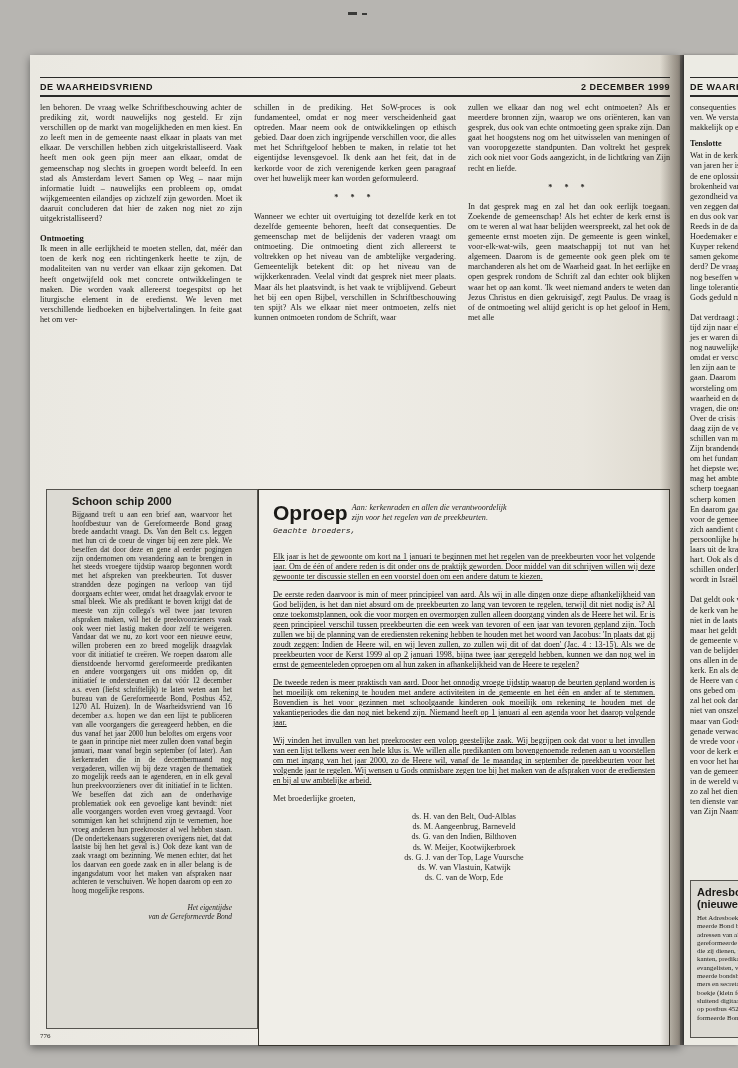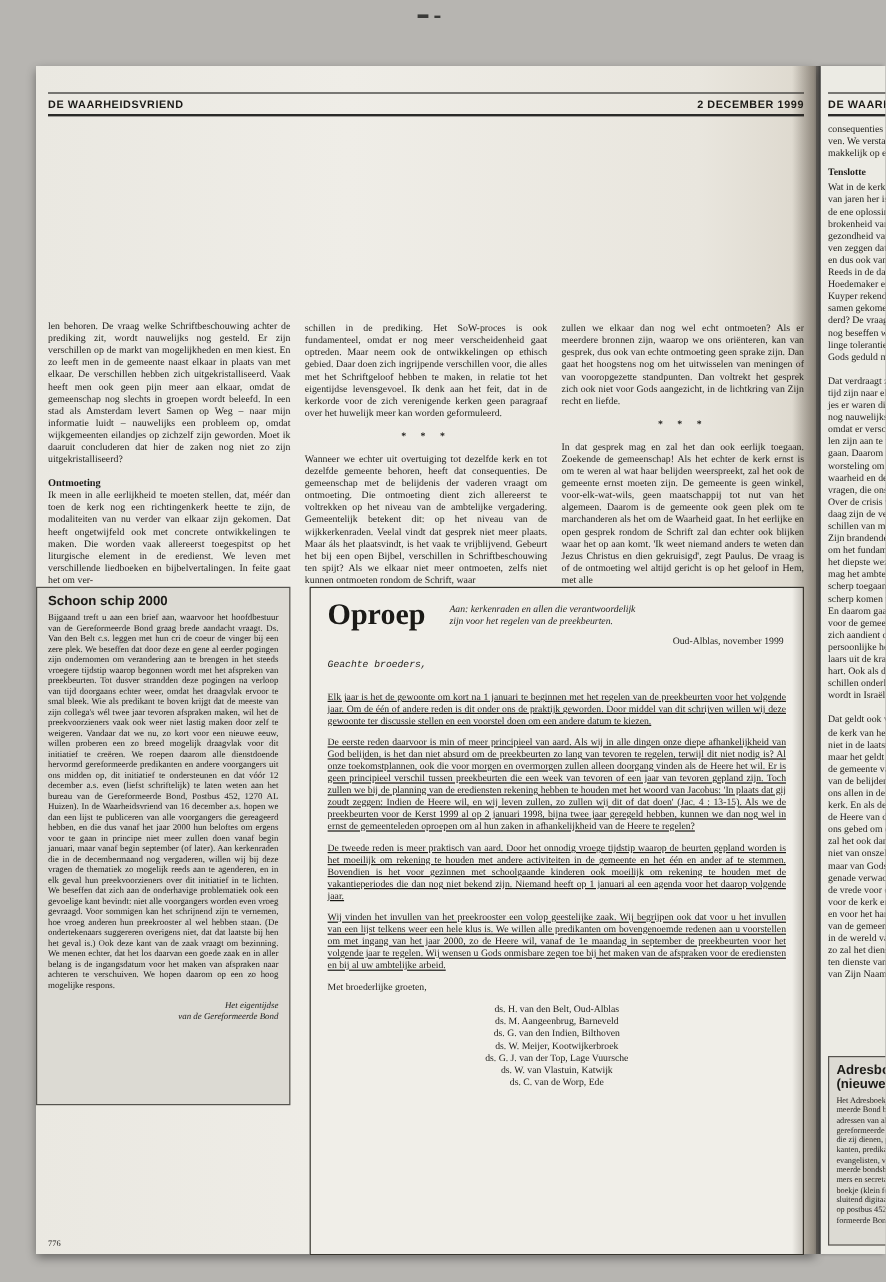--- a/index.html
+++ b/index.html
@@ -21,42 +21,42 @@
     pointer-events:none;
   }
   .masthead{
     position:absolute;left:10px;right:10px;top:22px;height:17px;
     border-top:1px solid #2a2a28;border-bottom:2px solid #2a2a28;
     display:flex;justify-content:space-between;align-items:center;
     font-family:"Liberation Sans", sans-serif;font-weight:bold;font-size:9px;letter-spacing:.5px;
   }
   .columns{
     position:absolute;left:10px;right:10px;top:48px;height:386px;
-    display:flex;gap:12px;overflow:hidden;align-items:flex-end;
+    display:flex;gap:12px;overflow:hidden;
   }
   .col{flex:1;font-size:8.2px;line-height:10.1px;text-align:justify;}
   .col p{margin:0;}
   .col-heading{font-family:"Liberation Serif",serif;font-weight:bold;font-size:8.6px;margin:9px 0 1px;text-align:left;}
   .sep{text-align:center;letter-spacing:5px;margin:9px 0;font-weight:bold;}
   .schoon{
-    position:absolute;left:0;top:434px;width:212px;height:432px;
+    position:absolute;left:16px;top:434px;width:212px;height:540px;
     background:#dcdad3;border:1px solid #55534e;box-sizing:border-box;
-    padding:7px 9px;overflow:hidden;
+    padding:7px 25px;overflow:hidden;
     font-size:7.4px;line-height:8.75px;text-align:justify;
   }
   .schoon-title{font-family:"Liberation Sans",sans-serif;font-weight:bold;font-size:11px;margin:0 0 5px;text-align:left;}
   .schoon-sig{text-align:right;font-style:italic;margin-top:7px;}
   .schoon-sig div{line-height:9px;}
   .oproep{
     position:absolute;left:228px;top:434px;width:412px;height:557px;
     background:#f0eee8;border:1px solid #38362f;box-sizing:border-box;
     padding:10px 14px;overflow:hidden;font-size:8.1px;line-height:10px;
   }
   .oproep-head{display:flex;align-items:flex-start;}
-  .oproep-title{font-family:Liberation Serif, serif;font-weight:bold;font-size:25px;line-height:26px;margin:0 20px 0 0;}
+  .oproep-title{font-family:Liberation Sans, sans-serif;font-weight:bold;font-size:21px;line-height:26px;margin:0 4px 0 0;}
   .oproep-addressee{font-style:italic;width:160px;margin-top:3px;}
   .oproep-date{text-align:right;margin:4px 2px 10px 0;}
   .salutation{font-style:italic;margin:0 0 16px;font-family:Liberation Mono, monospace;}
   .oproep p.body{margin:0 0 8px;text-align:justify;text-decoration:underline;}
   .closing{margin:8px 0 8px;}
   .sig-list{text-align:center;}
   .sig-list div{line-height:10.2px;}
   .page-num{position:absolute;left:10px;bottom:5px;font-size:7px;}
   .page2{
     position:absolute;left:684px;top:55px;width:54px;height:990px;
@@ -117,21 +117,20 @@
       <div>Het eigentijdse</div>
       <div>van de Gereformeerde Bond</div>
     </div>
   </div>
 
   <div class="oproep">
     <div class="oproep-head">
       <div class="oproep-title">Oproep</div>
       <div class="oproep-addressee">Aan: kerkenraden en allen die verantwoordelijk zijn voor het regelen van de preekbeurten.</div>
     </div>
-    <div class="oproep-date">Oud-Alblas, november 1999</div>
     <div class="salutation">Geachte broeders,</div>
     <p class="body">Elk jaar is het de gewoonte om kort na 1 januari te beginnen met het regelen van de preekbeurten voor het volgende jaar. Om de één of andere reden is dit onder ons de praktijk geworden. Door middel van dit schrijven willen wij deze gewoonte ter discussie stellen en een voorstel doen om een andere datum te kiezen.</p>
     <p class="body">De eerste reden daarvoor is min of meer principieel van aard. Als wij in alle dingen onze diepe afhankelijkheid van God belijden, is het dan niet absurd om de preekbeurten zo lang van tevoren te regelen, terwijl dit niet nodig is? Al onze toekomstplannen, ook die voor morgen en overmorgen zullen alleen doorgang vinden als de Heere het wil. Er is geen principieel verschil tussen preekbeurten die een week van tevoren of een jaar van tevoren gepland zijn. Toch zullen we bij de planning van de erediensten rekening hebben te houden met het woord van Jacobus: 'In plaats dat gij zoudt zeggen: Indien de Heere wil, en wij leven zullen, zo zullen wij dit of dat doen' (Jac. 4 : 13-15). Als we de preekbeurten voor de Kerst 1999 al op 2 januari 1998, bijna twee jaar geregeld hebben, kunnen we dan nog wel in ernst de gemeenteleden oproepen om al hun zaken in afhankelijkheid van de Heere te regelen?</p>
     <p class="body">De tweede reden is meer praktisch van aard. Door het onnodig vroege tijdstip waarop de beurten gepland worden is het moeilijk om rekening te houden met andere activiteiten in de gemeente en het één en ander af te stemmen. Bovendien is het voor gezinnen met schoolgaande kinderen ook moeilijk om rekening te houden met de vakantieperiodes die dan nog niet bekend zijn. Niemand heeft op 1 januari al een agenda voor het daarop volgende jaar.</p>
     <p class="body">Wij vinden het invullen van het preekrooster een volop geestelijke zaak. Wij begrijpen ook dat voor u het invullen van een lijst telkens weer een hele klus is. We willen alle predikanten om bovengenoemde redenen aan u voorstellen om met ingang van het jaar 2000, zo de Heere wil, vanaf de 1e maandag in september de preekbeurten voor het volgende jaar te regelen. Wij wensen u Gods onmisbare zegen toe bij het maken van de afspraken voor de erediensten en bij al uw ambtelijke arbeid.</p>
     <div class="closing">Met broederlijke groeten,</div>
     <div class="sig-list">
       <div>ds. H. van den Belt, Oud-Alblas</div>
       <div>ds. M. Aangeenbrug, Barneveld</div>
       <div>ds. G. van den Indien, Bilthoven</div>

